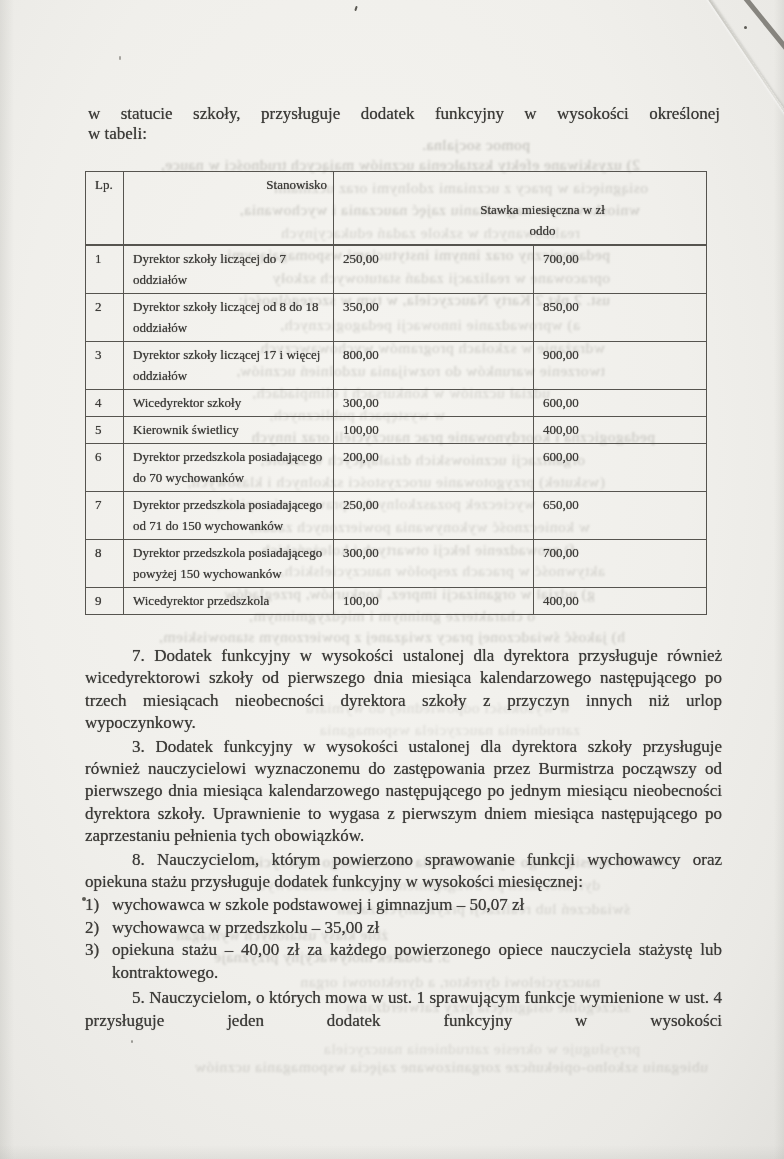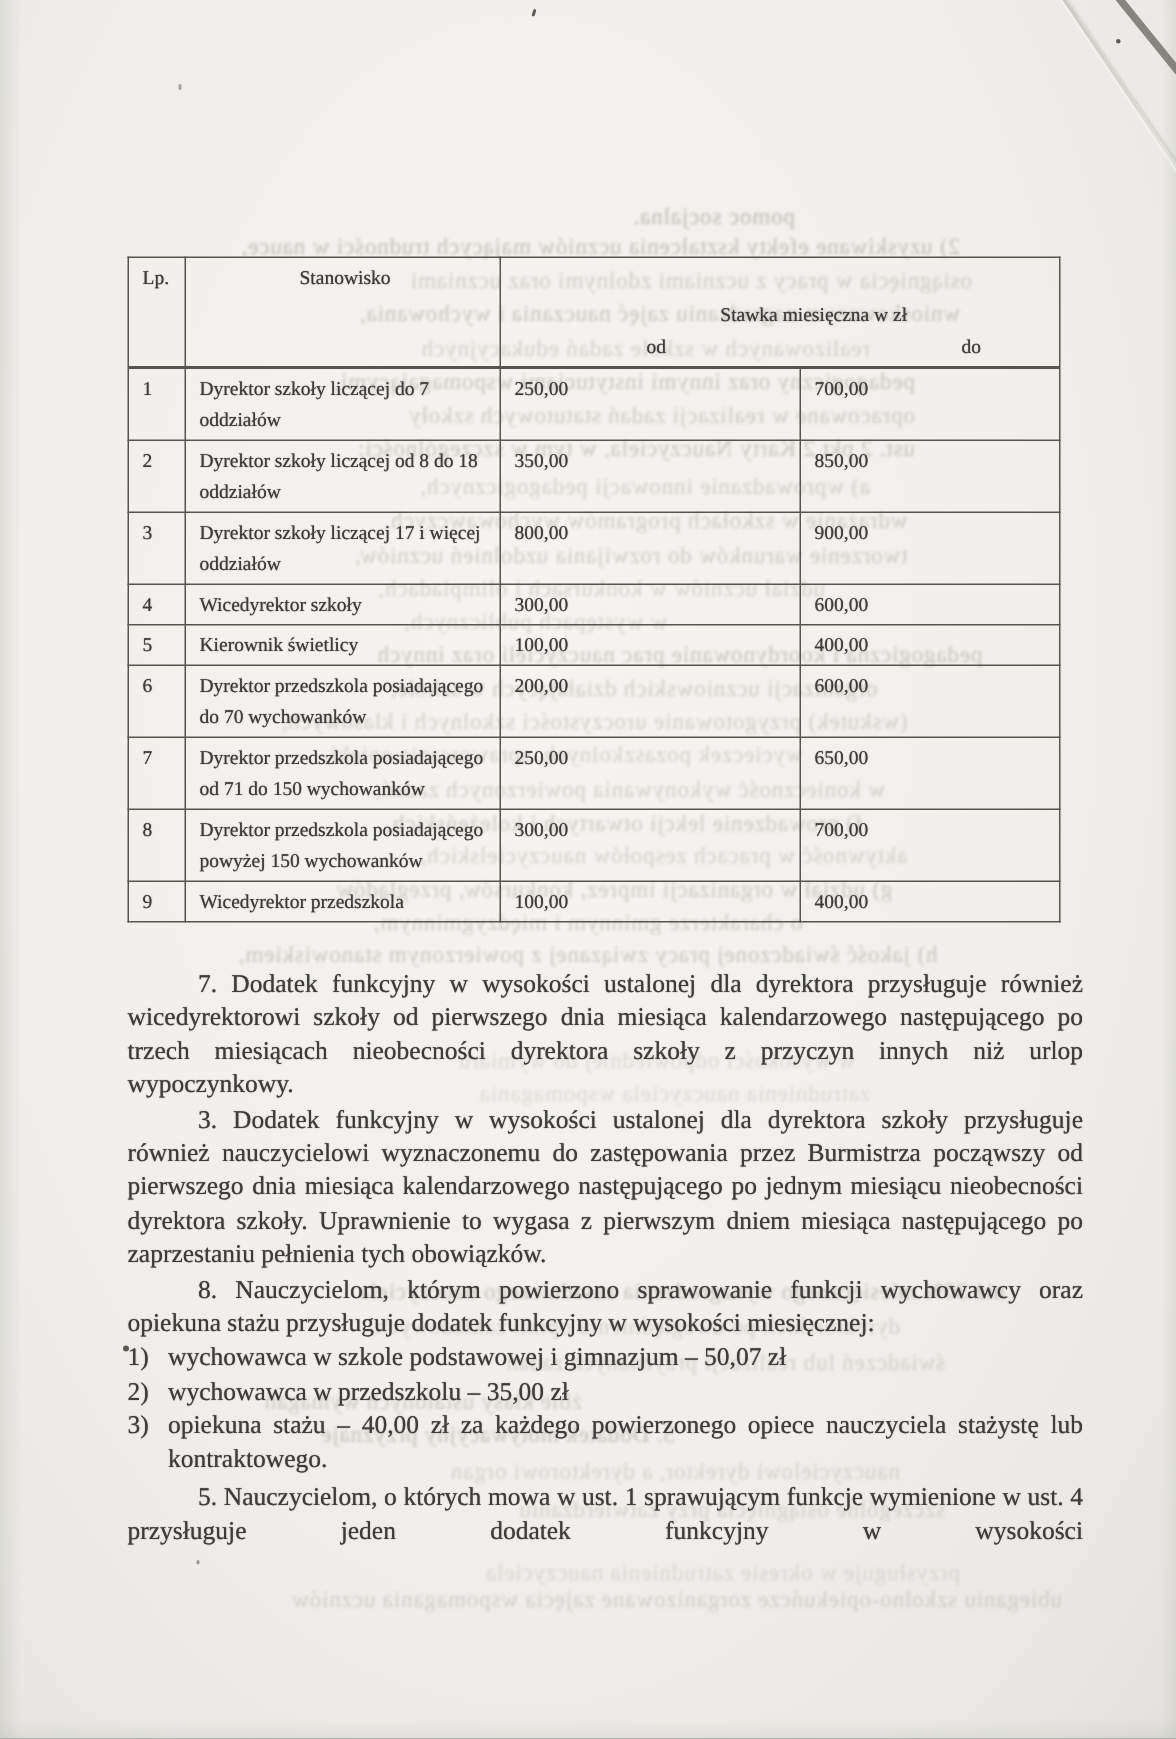--- a/index.html
+++ b/index.html
@@ -43,21 +43,21 @@
   }
   .allowance-table th,.allowance-table td{
     border:1.4px solid #56544f;
     padding:2px 6px 3px 9px;
     font-weight:normal;vertical-align:top;text-align:left;
     background:transparent;
   }
   .allowance-table thead th{border-bottom:2.2px solid #56544f;}
   .th-rate{padding:1px 0 2px 0;}
   .th-rate .rate-label{display:block;text-align:center;padding-left:42px;margin-top:25px;}
-  .th-rate .od-do{display:flex;justify-content:space-between;padding:0 46px 0 88px;}
+  .th-rate .od-do{display:flex;justify-content:center;padding:0 46px 0 88px;}
   .cell-lp{padding-left:10px;}
   .body-text{position:absolute;left:85px;top:645px;width:637px;line-height:22.4px;text-align:justify;}
   .para{text-indent:47px;margin:0 0 1px 0;}
   .p5{text-align-last:justify;margin-top:3px;}
   .f-list{margin:0;padding:0;list-style:none;}
   .f-list .li{padding-left:27px;margin:0;}
   .f-list .marker{display:inline-block;width:27px;margin-left:-27px;}
   
   .crease{
     position:absolute;left:708px;top:-4px;width:150px;height:2px;
@@ -114,32 +114,36 @@
       <div class="ghost" style="top: 926px; left: 88px; width: 300px; opacity: 0.44;">żbie klasy ustalonych wymagań</div>
       <div class="ghost" style="top: 948px; left: 110px; width: 340px; opacity: 0.5;">5. Dodatek motywacyjny przyznaje</div>
       <div class="ghost" style="top: 973px; left: 200px; width: 400px; opacity: 0.34;">nauczycielowi dyrektor, a dyrektorowi organ</div>
       <div class="ghost" style="top: 998px; left: 210px; width: 420px; opacity: 0.36;">szczególne osiągnięcia przy zatwierdzaniu</div>
       <div class="ghost" style="top: 1040px; left: 160px; width: 480px; opacity: 0.28;">przysługuje w okresie zatrudnienia nauczyciela</div>
       <div class="ghost" style="top: 1058px; left: 88px; width: 620px; opacity: 0.38;">ubieganiu szkolno-opiekuńcze zorganizowane zajęcia wspomagania uczniów</div>
     </div>
 
   <div class="content">
 
+    <div class="intro txt">
+      <div class="l1">w statucie szkoły, przysługuje dodatek funkcyjny w wysokości określonej</div>
+      <div>w tabeli:</div>
+    </div>
 
     <table class="allowance-table">
       <colgroup>
           <col style="width:38px">
           <col style="width:210px">
           <col style="width:200px">
           <col style="width:173px">
         </colgroup>
       <thead>
         <tr>
           <th class="cell-lp">Lp.</th>
-          <th style="text-align:center">Stanowisko</th>
+          <th style="text-align:right">Stanowisko</th>
           <th colspan="2" class="th-rate">
             <span class="rate-label">Stawka miesięczna w zł</span>
             <span class="od-do">
               <span>od</span>
               <span>do</span>
             </span>
           </th>
         </tr>
       </thead>
       <tbody>

